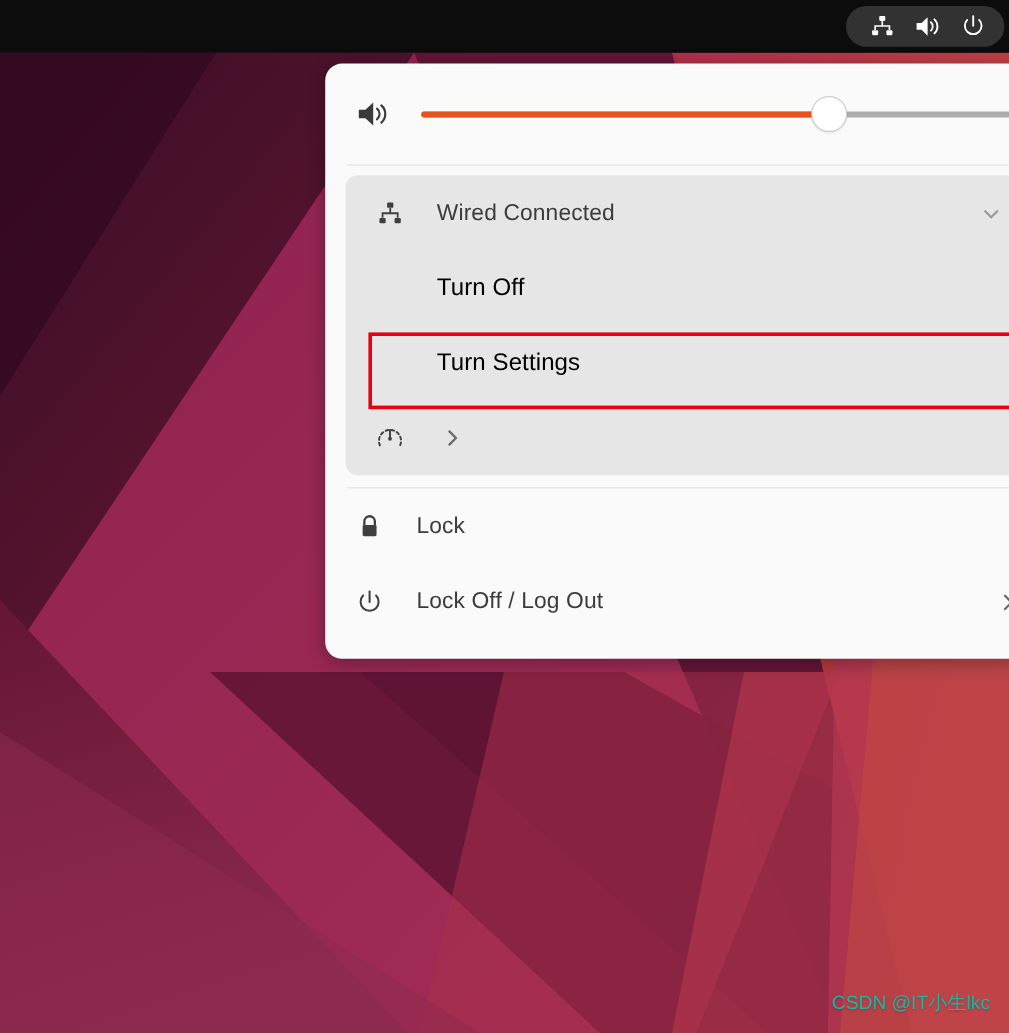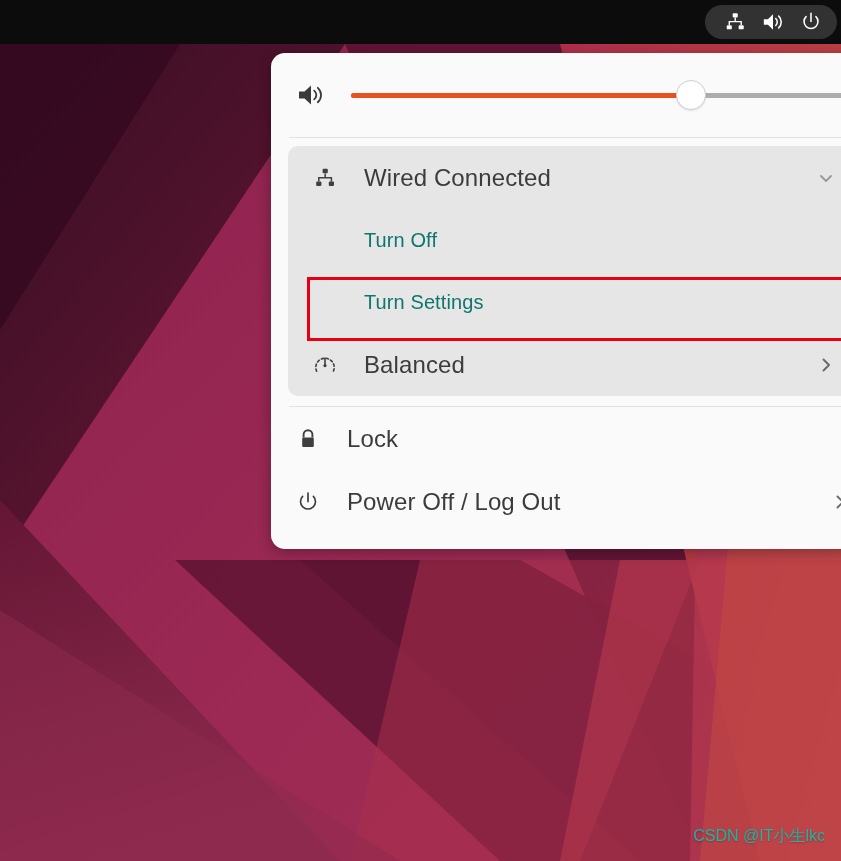--- a/index.html
+++ b/index.html
@@ -140,38 +140,38 @@
     flex: 0 0 34px;
     width: 34px;
     height: 24px;
     display: flex;
     align-items: center;
     justify-content: center;
     margin-right: 22px;
   }
   .menu-row .row-label {
     flex: 1 1 auto;
-    font-size: 24px;
+    font-size: 19px;
     color: #3c3c3c;
     letter-spacing: 0.1px;
     white-space: nowrap;
   }
   .menu-row .row-chevron {
     flex: 0 0 26px;
     display: flex;
     align-items: center;
     justify-content: center;
   }
   .sub-row {
     height: 62px;
     padding-left: 76px;
   }
   .sub-row .row-label {
     font-size: 20px;
-    color: #0f766e;
+    color: #000000;
   }
 
   
   #bottom-section {
     padding-bottom: 16px;
   }
   #bottom-section .menu-row {
     height: 63px;
   }
 
@@ -327,21 +327,20 @@
     </div>
 
     <div class="menu-row">
       <span class="row-icon">
         <svg width="24" height="24" viewBox="0 0 24 24">
           <path d="M3.6 18.2 A9.2 9.2 0 1 1 20.4 18.2" stroke="#3f3f3f" stroke-width="1.6" fill="none" stroke-linecap="round" stroke-dasharray="2.4 2.4"></path>
           <line x1="12" y1="12.2" x2="12" y2="5.4" stroke="#3f3f3f" stroke-width="1.6" stroke-linecap="round"></line>
           <circle cx="12" cy="12.6" r="1.6" fill="#3f3f3f"></circle>
         </svg>
       </span>
-      <span class="row-label">Balanced</span>
       <span class="row-chevron">
         <svg width="20" height="20" viewBox="0 0 20 20">
           <path d="M7.5 4.5 L13 10 L7.5 15.5" stroke="#6a6a6a" stroke-width="1.9" fill="none" stroke-linecap="round" stroke-linejoin="round"></path>
         </svg>
       </span>
     </div>
 
   </div>
 
   <div class="divider" style="margin-top:10px;"></div>
@@ -358,21 +357,21 @@
       <span class="row-label">Lock</span>
     </div>
 
     <div class="menu-row">
       <span class="row-icon">
         <svg width="24" height="24" viewBox="0 0 24 24">
           <path d="M6.6 6.3 A7.5 7.5 0 1 0 17.4 6.3" stroke="#3f3f3f" stroke-width="1.7" fill="none" stroke-linecap="round"></path>
           <line x1="12" y1="3" x2="12" y2="11.6" stroke="#3f3f3f" stroke-width="1.7" stroke-linecap="round"></line>
         </svg>
       </span>
-      <span class="row-label">Power Off / Log Out</span>
+      <span class="row-label">Lock Off / Log Out</span>
       <span class="row-chevron">
         <svg width="20" height="20" viewBox="0 0 20 20">
           <path d="M7.5 4.5 L13 10 L7.5 15.5" stroke="#6a6a6a" stroke-width="1.9" fill="none" stroke-linecap="round" stroke-linejoin="round"></path>
         </svg>
       </span>
     </div>
 
   </div>
 </div>
 

